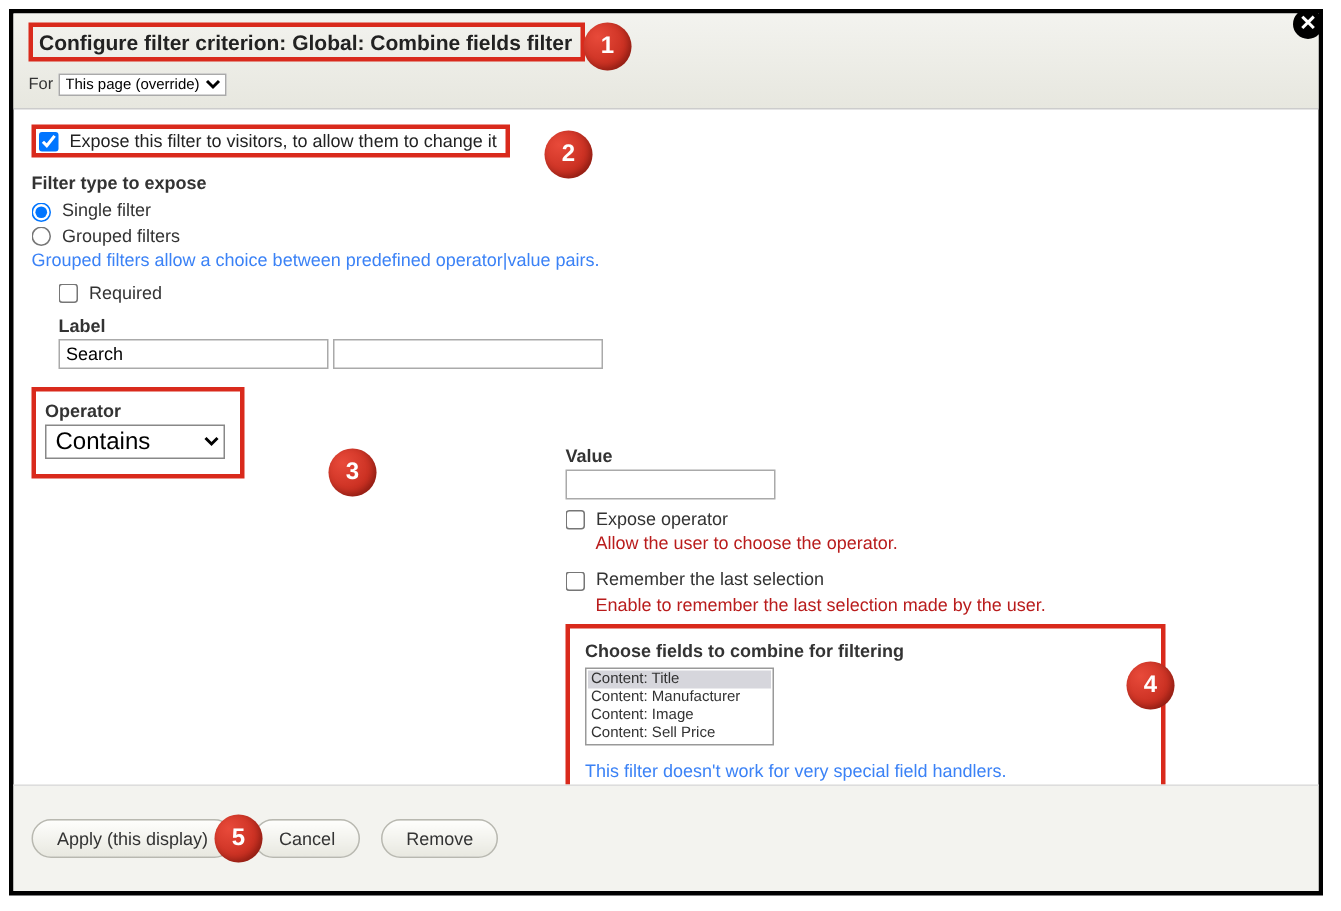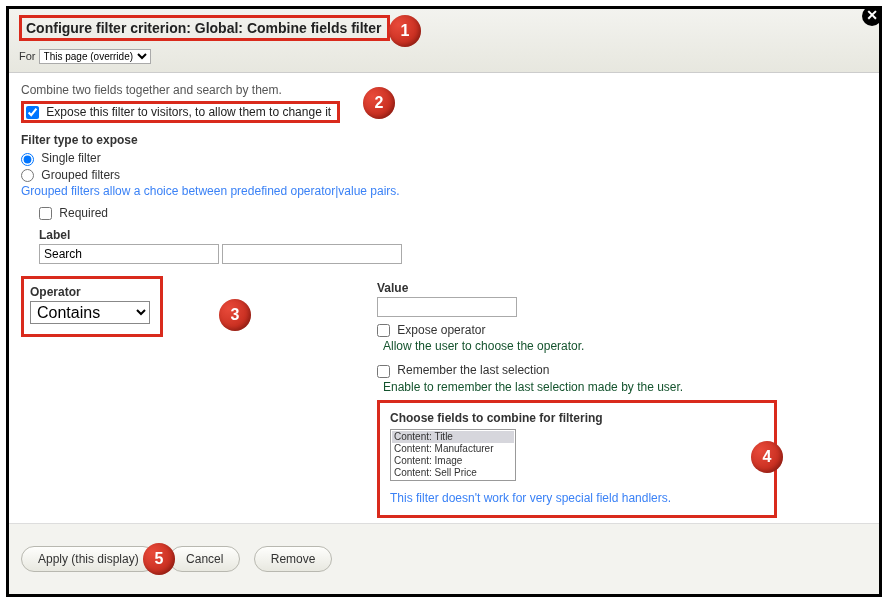--- a/index.html
+++ b/index.html
@@ -92,26 +92,26 @@
   .operator-box select {
     width: 120px;
     border: 1px solid #888;
     background: #fff;
     font-size: 16px;
     padding: 1px 2px;
   }
   .right-col {
     position: absolute;
     left: 368px;
-    top: 208px;
+    top: 224px;
     width: 400px;
   }
   .cb-row { margin-top: 6px; }
   .cb-row input { vertical-align: middle; margin-right: 4px; }
-  .sub-help { color: #14532d; margin-left: 6px; margin-top: 2px; font-size: 12px; }
+  .sub-help { color: #b91c1c; margin-left: 20px; margin-top: 2px; font-size: 12px; }
   .choose-box {
     border: 3px solid #d92a1c;
     padding: 8px 10px 10px 10px;
     margin-top: 6px;
     width: 400px;
   }
   .multi {
     border: 1px solid #999;
     width: 126px;
     font-size: 10px;
@@ -186,21 +186,20 @@
     </div>
     <div class="for-row">
       <span>For</span>
       <select>
         <option>This page (override)</option>
       </select>
     </div>
   </div>
 
   <div class="body">
-    <div class="desc">Combine two fields together and search by them.</div>
 
     <div class="expose-row">
       <input type="checkbox" checked="" style="">
       <span>Expose this filter to visitors, to allow them to change it</span>
     </div>
 
     <div class="section-label">Filter type to expose</div>
     <div class="radio-row">
       <input type="radio" name="ft" checked="" style="">
       <span>Single filter</span>

